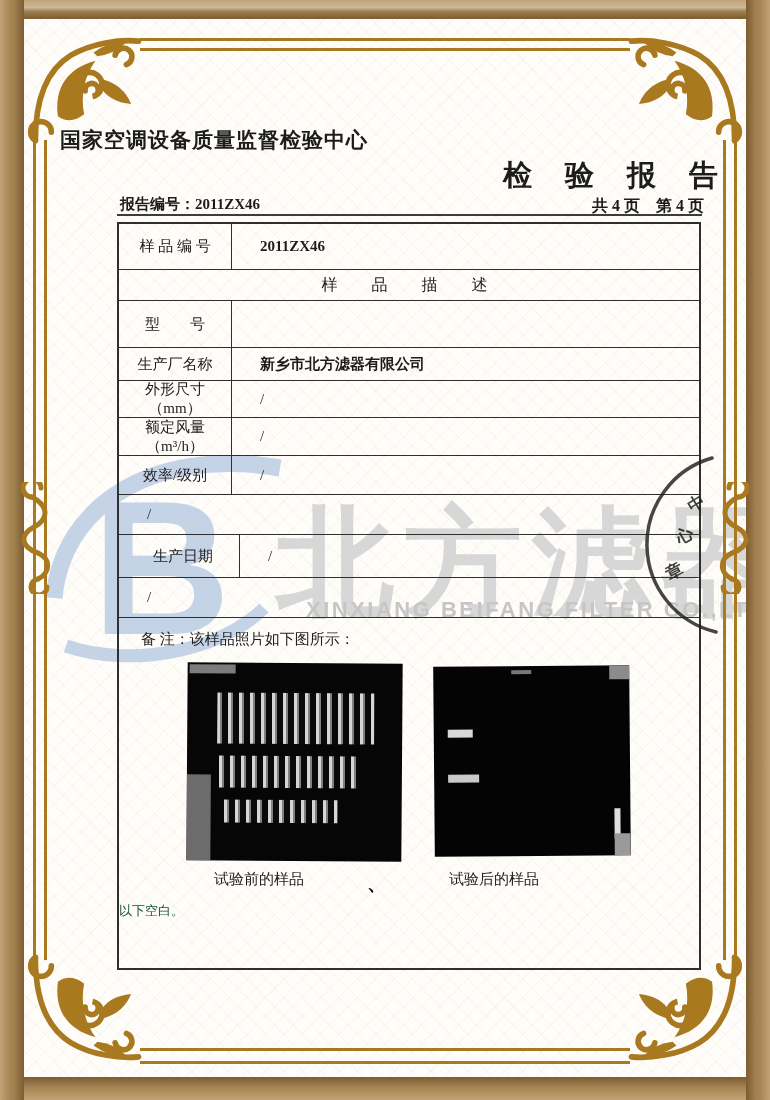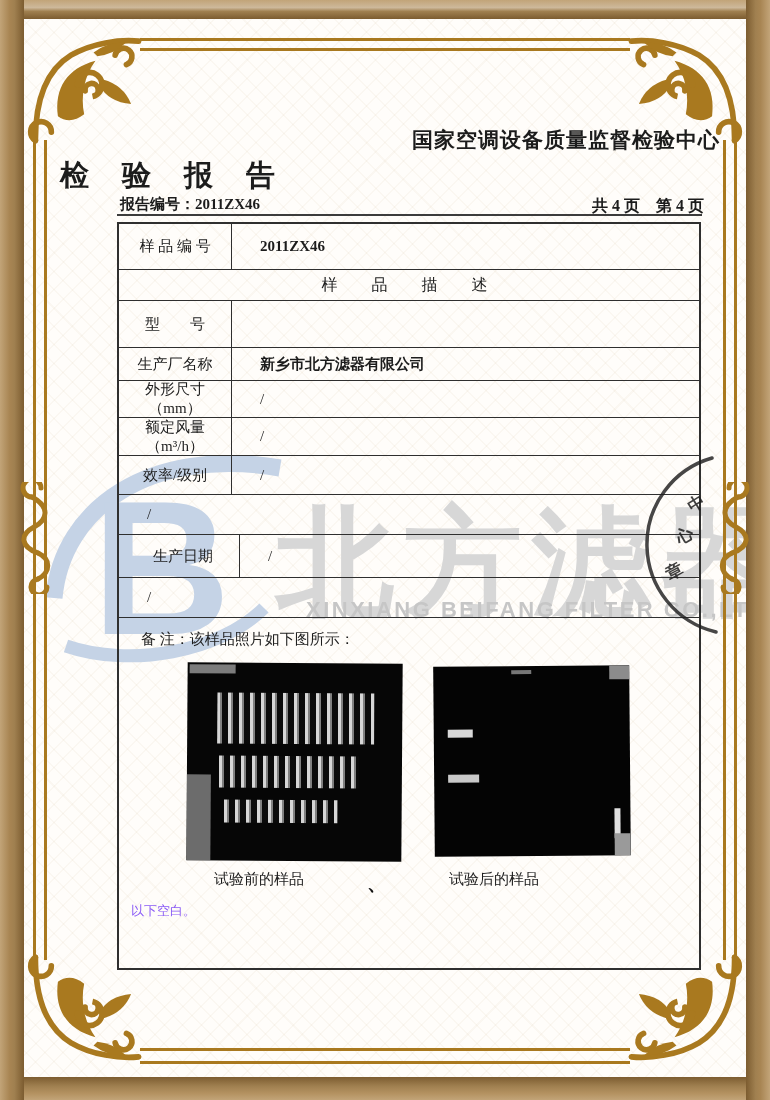--- a/index.html
+++ b/index.html
@@ -33,23 +33,23 @@
   .scroll.left{left:19px;} .scroll.right{right:19px;transform:scaleX(-1);}
   
   .wm-b{position:absolute;left:40px;top:438px;z-index:1;}
   .wm-cn{position:absolute;left:276px;top:484px;z-index:1;white-space:nowrap;
     font-family:"Liberation Sans","DejaVu Sans",sans-serif;font-weight:900;
     font-size:118px;letter-spacing:10px;color:#d7d7d7;}
   .wm-en{position:absolute;left:306px;top:597px;z-index:1;white-space:nowrap;
     font-family:"Liberation Sans","DejaVu Sans",sans-serif;font-weight:bold;
     font-size:22px;letter-spacing:2.5px;color:#c6c6c6;}
   
-  .center-name{position:absolute;top:126px;left:60px;width:660px;text-align:right;z-index:2;
+  .center-name{position:absolute;top:126px;left:60px;width:660px;text-align:left;z-index:2;
     font-family:"Liberation Sans","DejaVu Sans",sans-serif;font-weight:bold;font-size:21px;letter-spacing:1px;}
-  .report-title{position:absolute;top:156px;left:60px;width:660px;text-align:left;z-index:2;
+  .report-title{position:absolute;top:156px;left:60px;width:660px;text-align:right;z-index:2;
     font-family:"Liberation Sans","DejaVu Sans",sans-serif;font-weight:bold;font-size:29px;letter-spacing:2px;}
   .report-no-line{position:absolute;top:195px;left:120px;z-index:2;font-size:15px;font-weight:600;}
   .pagination{position:absolute;top:196px;right:66px;z-index:2;font-size:16px;font-weight:600;}
   .rule{position:absolute;top:214px;left:117px;width:585px;height:2px;background:#3c3c3c;z-index:2;}
   
   .tbl{position:absolute;left:117px;top:222px;width:584px;height:748px;z-index:2;
     border:2px solid #2f2f2f;box-sizing:border-box;display:flex;flex-direction:column;}
   .t-row{display:flex;border-bottom:1.5px solid #2f2f2f;box-sizing:border-box;}
   .t-label{width:113px;border-right:1.5px solid #2f2f2f;box-sizing:border-box;
     display:flex;align-items:center;justify-content:center;font-size:15px;text-align:center;}
@@ -74,21 +74,21 @@
   .photo-after::before{content:"";position:absolute;right:0;top:0;width:20px;height:14px;background:#8c8c8c;}
   .photo-after::after{content:"";position:absolute;right:0;bottom:0;width:16px;height:22px;background:#9a9a9a;}
   .pmark{position:absolute;background:#d8d8d8;}
   .m1{left:7%;top:33%;width:13%;height:4.5%;}
   .m2{left:7%;top:57%;width:16%;height:4%;background:#c9c9c9;}
   .m3{right:5%;bottom:9%;width:3%;height:16%;background:#e0e0e0;}
   .m4{left:40%;top:2%;width:10%;height:2%;background:#777;}
   .caption{position:absolute;top:252px;width:170px;text-align:left;font-size:15px;}
   .cap-left{left:95px;} .cap-right{left:330px;}
   .hand-mark{position:absolute;left:248px;top:252px;font-size:20px;font-weight:bold;color:#111;}
-  .blank-note{position:absolute;left:12px;top:284px;font-size:13px;color:#8b5cf6;}
+  .blank-note{position:absolute;left:0;top:284px;font-size:13px;color:#14532d;}
   
   .stamp-arc{position:absolute;left:600px;top:448px;z-index:5;opacity:.82;}
   .stamp-ch{position:absolute;z-index:5;font-size:17px;font-weight:bold;color:#1d1d1d;opacity:.85;
     font-family:"Liberation Serif","DejaVu Serif",serif;}
   .sc1{left:688px;top:492px;transform:rotate(-32deg);}
   .sc2{left:676px;top:524px;transform:rotate(-30deg);}
   .sc3{left:666px;top:560px;transform:rotate(-28deg);}
 </style>
 </head>
 <body>

